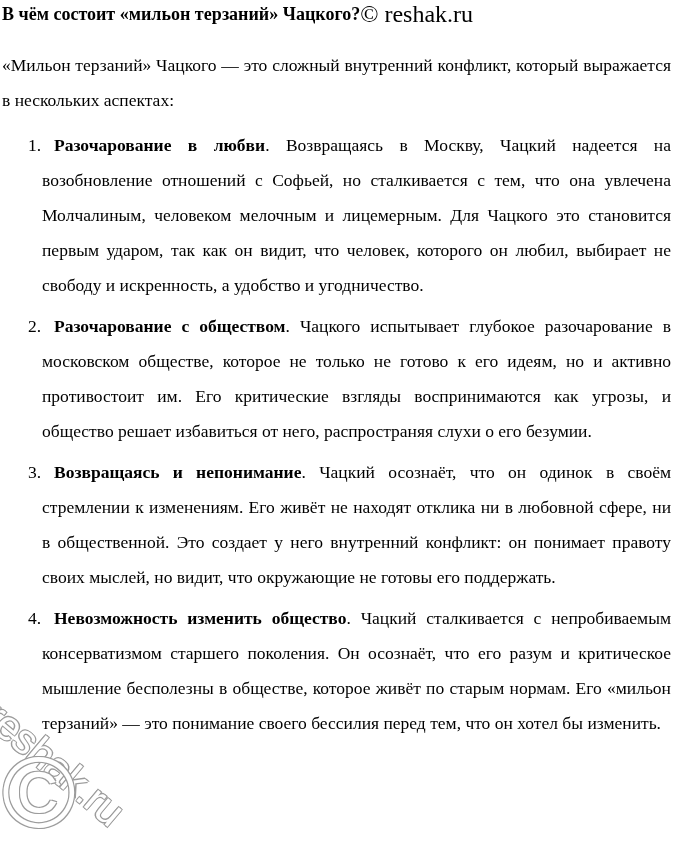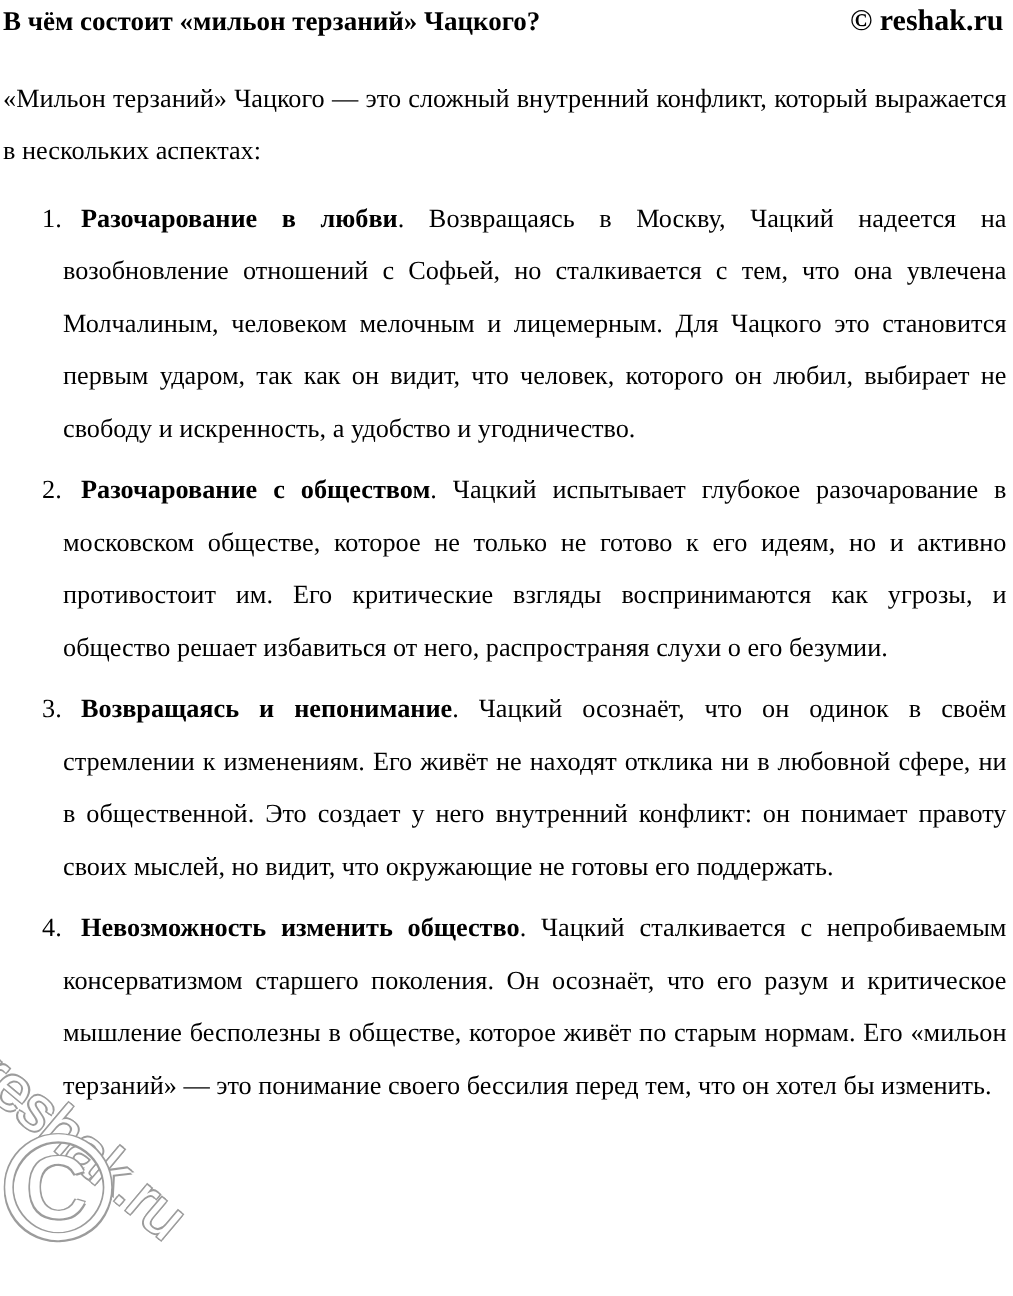--- a/index.html
+++ b/index.html
@@ -10,33 +10,32 @@
     background: #ffffff;
     color: #000000;
     font-family: "Liberation Serif", "DejaVu Serif", serif;
     box-sizing: border-box;
     padding: 2px 4px 0 2px;
     overflow: hidden;
   }
   .content { position: relative; z-index: 1; }
   .doc-header {
     display: flex;
-    justify-content: space-between;
     align-items: flex-start;
     line-height: 24px;
   }
   .doc-title {
     font-size: 18px;
     font-weight: bold;
     margin: 0;
     white-space: nowrap;
   }
   .site-credit {
-    font-size: 20px;
-    font-weight: bold;
+    font-size: 24px;
+    font-weight: normal;
     padding-right: 2px;
     white-space: nowrap;
   }
   .intro {
     margin: 22px 0 0 0;
     font-size: 17.5px;
     line-height: 35px;
     text-align: justify;
   }
   ol.points {
@@ -106,21 +105,21 @@
 
     <ol class="points">
 
       <li class="point">
         <span class="point-num">1.</span>
         <p class="point-text"><b>Разочарование в любви</b><span>. Возвращаясь в Москву, Чацкий надеется на возобновление отношений с Софьей, но сталкивается с тем, что она увлечена Молчалиным, человеком мелочным и лицемерным. Для Чацкого это становится первым ударом, так как он видит, что человек, которого он любил, выбирает не свободу и искренность, а удобство и угодничество.</span></p>
       </li>
 
       <li class="point">
         <span class="point-num">2.</span>
-        <p class="point-text"><b>Разочарование с обществом</b><span>. Чацкий испытывает глубокое разочарование в московском обществе, которое не только не готово к его идеям, но и активно противостоит им. Его критические взгляды воспринимаются как угрозы, и общество решает избавиться от него, распространяя слухи о его безумии.</span></p>
+        <p class="point-text"><b>Разочарование с обществом</b><span>. Чацкого испытывает глубокое разочарование в московском обществе, которое не только не готово к его идеям, но и активно противостоит им. Его критические взгляды воспринимаются как угрозы, и общество решает избавиться от него, распространяя слухи о его безумии.</span></p>
       </li>
 
       <li class="point">
         <span class="point-num">3.</span>
         <p class="point-text"><b>Возвращаясь и непонимание</b><span>. Чацкий осознаёт, что он одинок в своём стремлении к изменениям. Его живёт не находят отклика ни в любовной сфере, ни в общественной. Это создает у него внутренний конфликт: он понимает правоту своих мыслей, но видит, что окружающие не готовы его поддержать.</span></p>
       </li>
 
       <li class="point">
         <span class="point-num">4.</span>
         <p class="point-text"><b>Невозможность изменить общество</b><span>. Чацкий сталкивается с непробиваемым консерватизмом старшего поколения. Он осознаёт, что его разум и критическое мышление бесполезны в обществе, которое живёт по старым нормам. Его «мильон терзаний» — это понимание своего бессилия перед тем, что он хотел бы изменить.</span></p>

